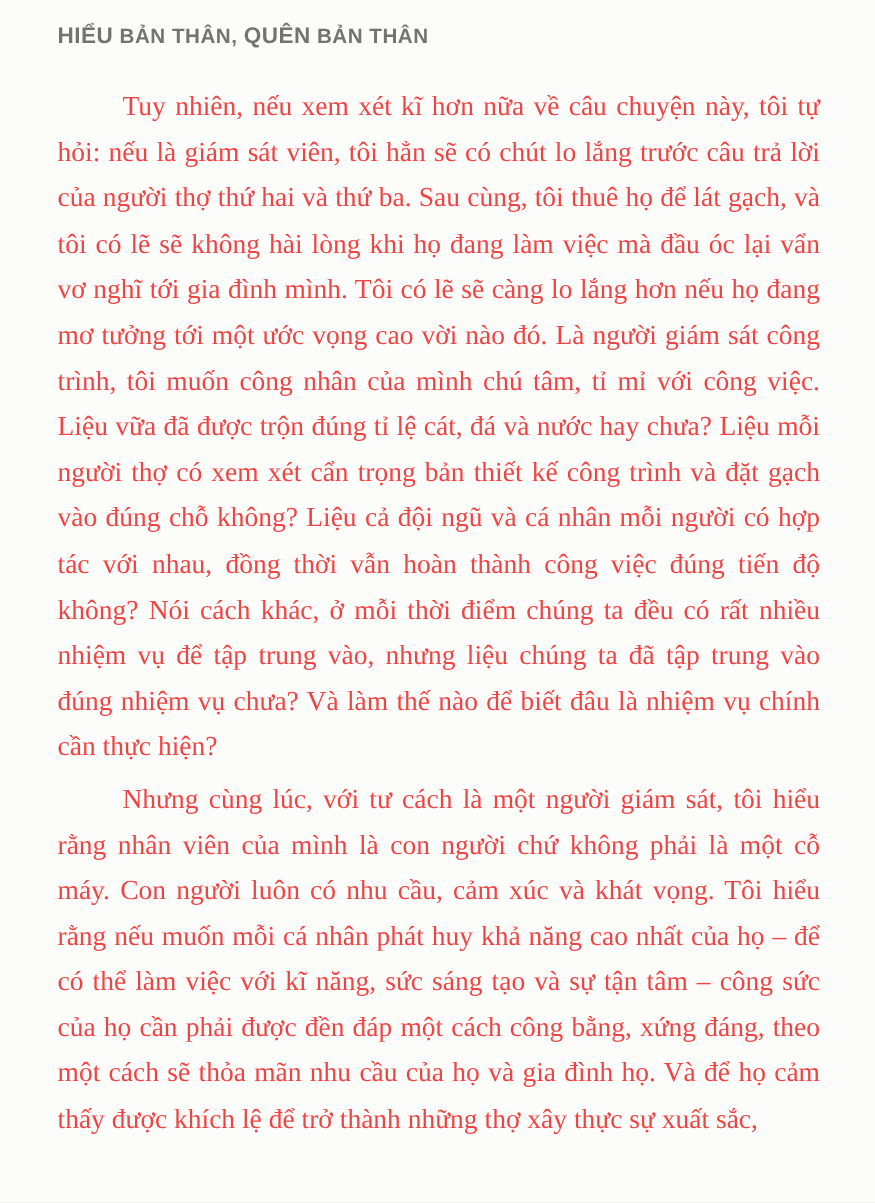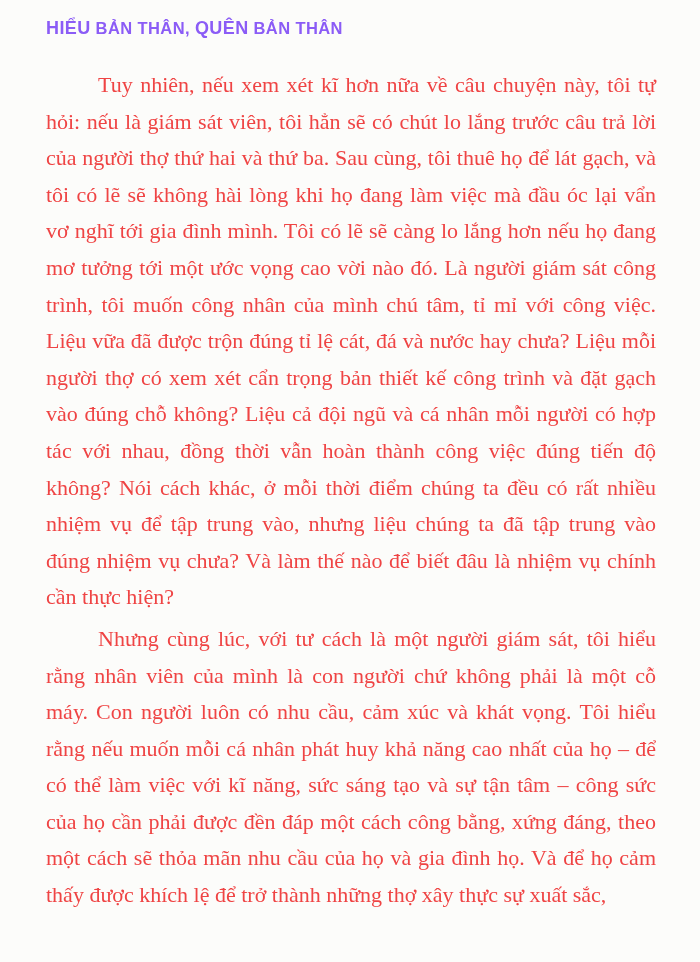--- a/index.html
+++ b/index.html
@@ -16,21 +16,21 @@
     box-sizing: border-box;
     padding: 18px 44px 0 46px;
     overflow: hidden;
     color: #161616;
   }
   .running-head {
     font-family: "Liberation Sans", sans-serif;
     font-weight: 700;
     font-size: 16.5px;
     letter-spacing: 0.4px;
-    color: #8b5cf6;
+    color: #737373;
     white-space: nowrap;
   }
   .running-head .rh-strong {
     font-weight: 900;
     font-size: 18px;
   }
   .text-block {
     margin-top: 28px;
     font-family: Liberation Serif, serif;
     font-size: 22px;

